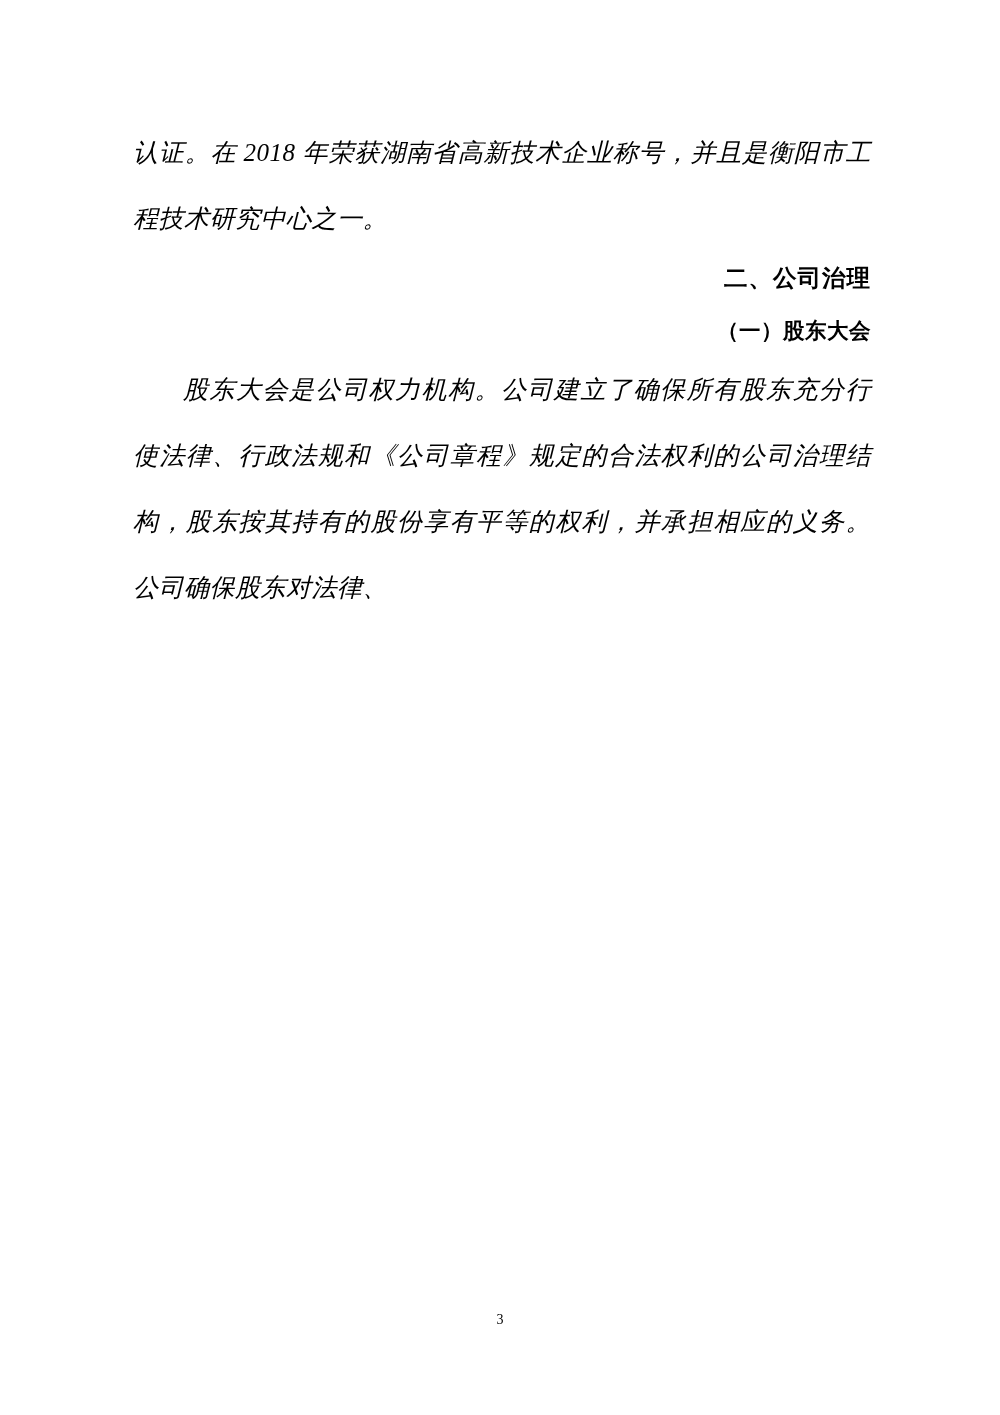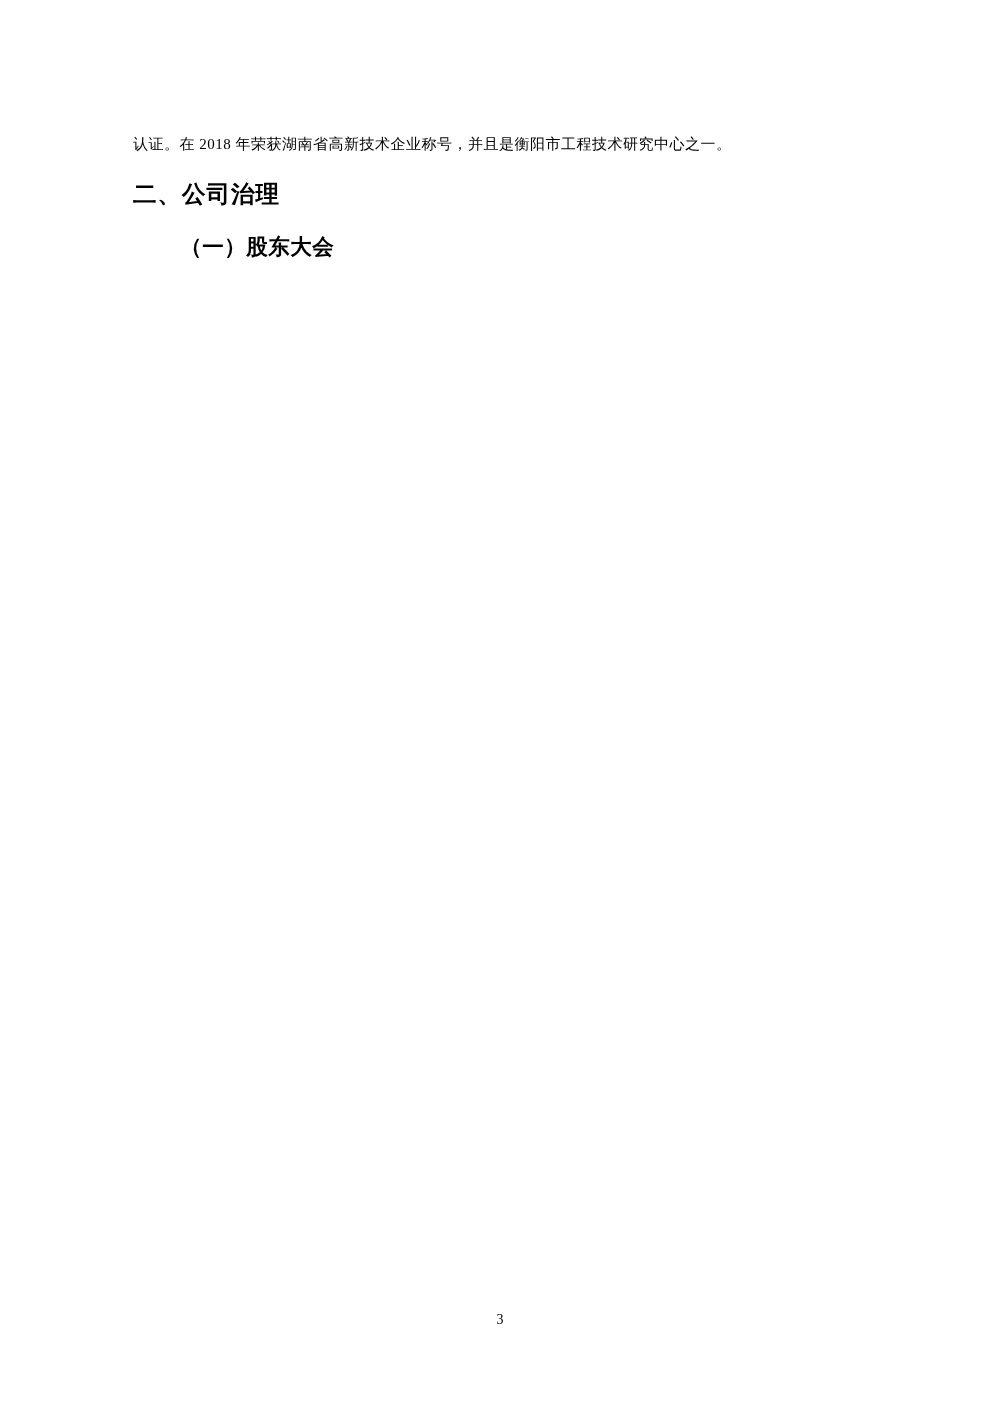--- a/index.html
+++ b/index.html
@@ -17,45 +17,46 @@
     color: #000000;
   }
   .content {
     position: absolute;
     left: 133px;
     top: 120px;
     width: 738px;
   }
   .para {
     margin: 0;
-    font-size: 15px;
-    line-height: 48px;
+    font-size: 25px;
+    line-height: 66px;
     text-align: justify;
     text-align-last: left;
     text-justify: inter-character;
     letter-spacing: 0.5px;
+    font-style: italic;
   }
   .para.indent {
     text-indent: 2em;
   }
   .heading-1 {
     margin: 0;
     font-size: 23.5px;
     line-height: 52.6px;
     font-weight: bold;
-    text-align: left;
+    text-align: right;
     letter-spacing: 1px;
   }
   .heading-2 {
     margin: 0;
     font-size: 21.5px;
     line-height: 52.6px;
     font-weight: bold;
     text-indent: 2.2em;
-    text-align: left;
+    text-align: right;
     letter-spacing: 0.5px;
   }
   .page-footer {
     position: absolute;
     left: 0;
     right: 0;
     top: 1310px;
     text-align: center;
     font-size: 14px;
     line-height: 20px;
@@ -63,16 +64,17 @@
   }
 </style>
 </head>
 <body>
 
 <div class="page">
   <div class="content">
     <p class="para">认证。在 2018 年荣获湖南省高新技术企业称号，并且是衡阳市工程技术研究中心之一。</p>
     <h2 class="heading-1">二、公司治理</h2>
     <h3 class="heading-2">（一）股东大会</h3>
+    <p class="para indent">股东大会是公司权力机构。公司建立了确保所有股东充分行使法律、行政法规和《公司章程》规定的合法权利的公司治理结构，股东按其持有的股份享有平等的权利，并承担相应的义务。公司确保股东对法律、</p>
   </div>
 
   <div class="page-footer">3</div>
 </div>
 
 </body></html>

